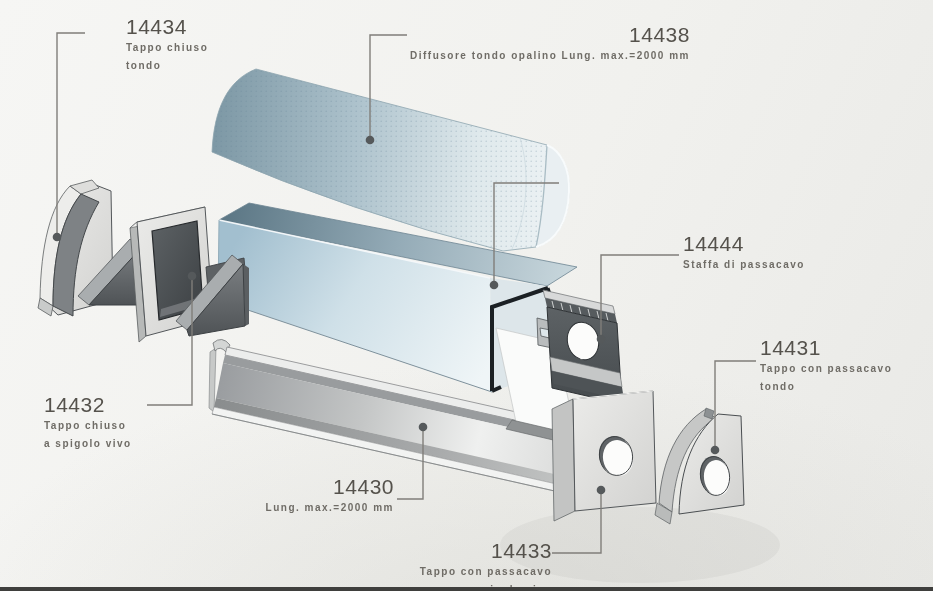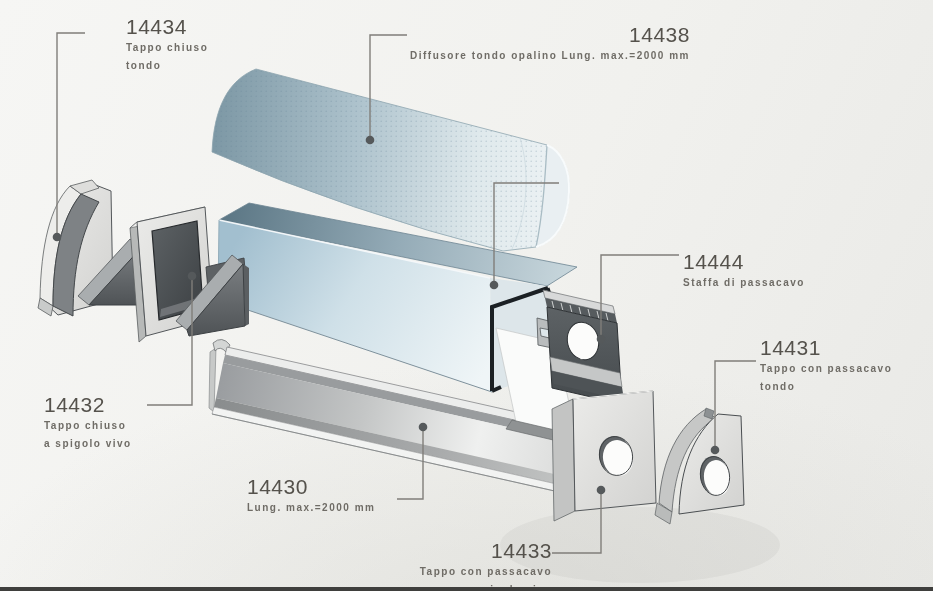--- a/index.html
+++ b/index.html
@@ -11,24 +11,24 @@
       linear-gradient(115deg,#f6f6f4 0%,#f1f1ee 55%,#e9e9e6 100%);
   }
   .bottom-bar{position:absolute;left:0;right:0;bottom:0;height:4px;background:#3f3f3d;}
   .diagram-svg{position:absolute;left:0;top:0;}
   .part-label{position:absolute;}
   .code{font-size:21px;line-height:22px;color:#55524c;letter-spacing:0.5px;}
   .desc{font-size:10px;font-weight:bold;letter-spacing:1.5px;color:#6f6c66;line-height:17px;white-space:nowrap;margin-top:1px;}
   #lab-14434{left:98px;top:16px;margin-left:28px;}
   #lab-14438{left:410px;top:24px;text-align:right;}
   #lab-14436{left:562px;top:172px;}
-  #lab-14444{left:683px;top:251px;}
+  #lab-14444{left:683px;top:233px;}
   #lab-14431{left:760px;top:337px;}
   #lab-14432{left:44px;top:394px;width:122px;}
-  #lab-14430{left:247px;top:476px;width:147px;}
+  #lab-14430{left:247px;top:476px;width:147px;text-align:right;}
   #lab-14433{left:400px;top:540px;width:152px;text-align:right;}
 </style>
 </head>
 <body>
 
 <div class="stage">
 
   <svg class="diagram-svg" width="933" height="591" viewBox="0 0 933 591">
     <defs>
       <linearGradient id="shellGrad" gradientUnits="userSpaceOnUse" x1="212" y1="170" x2="565" y2="185">

